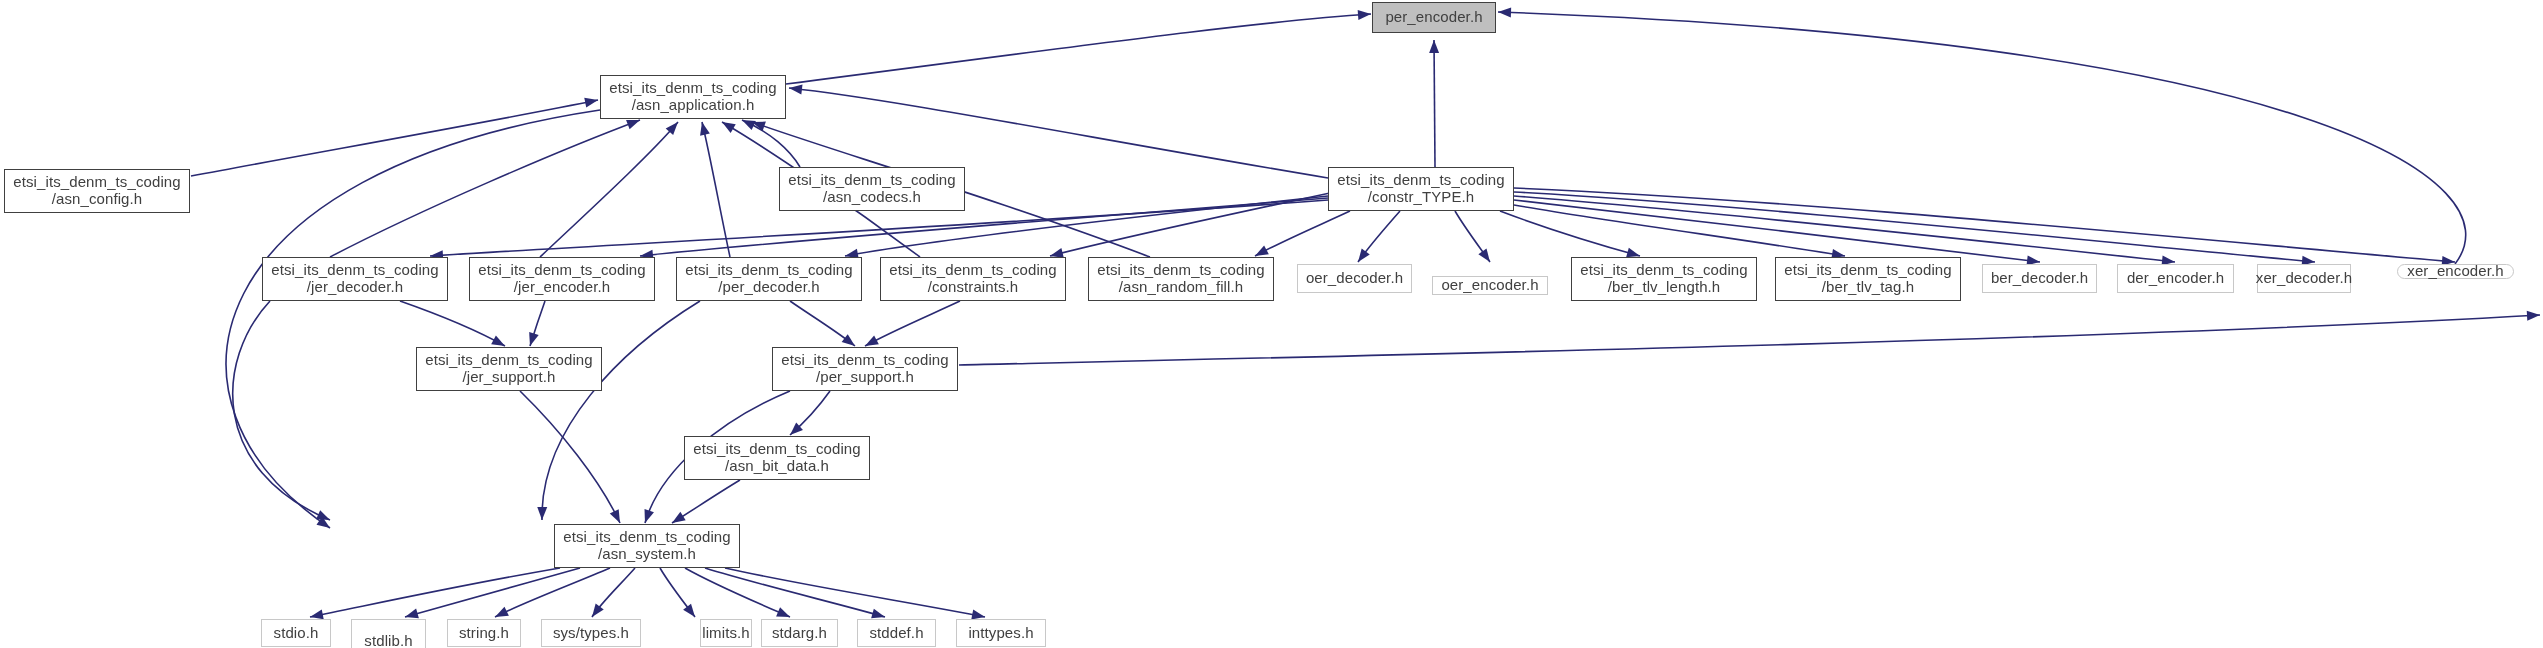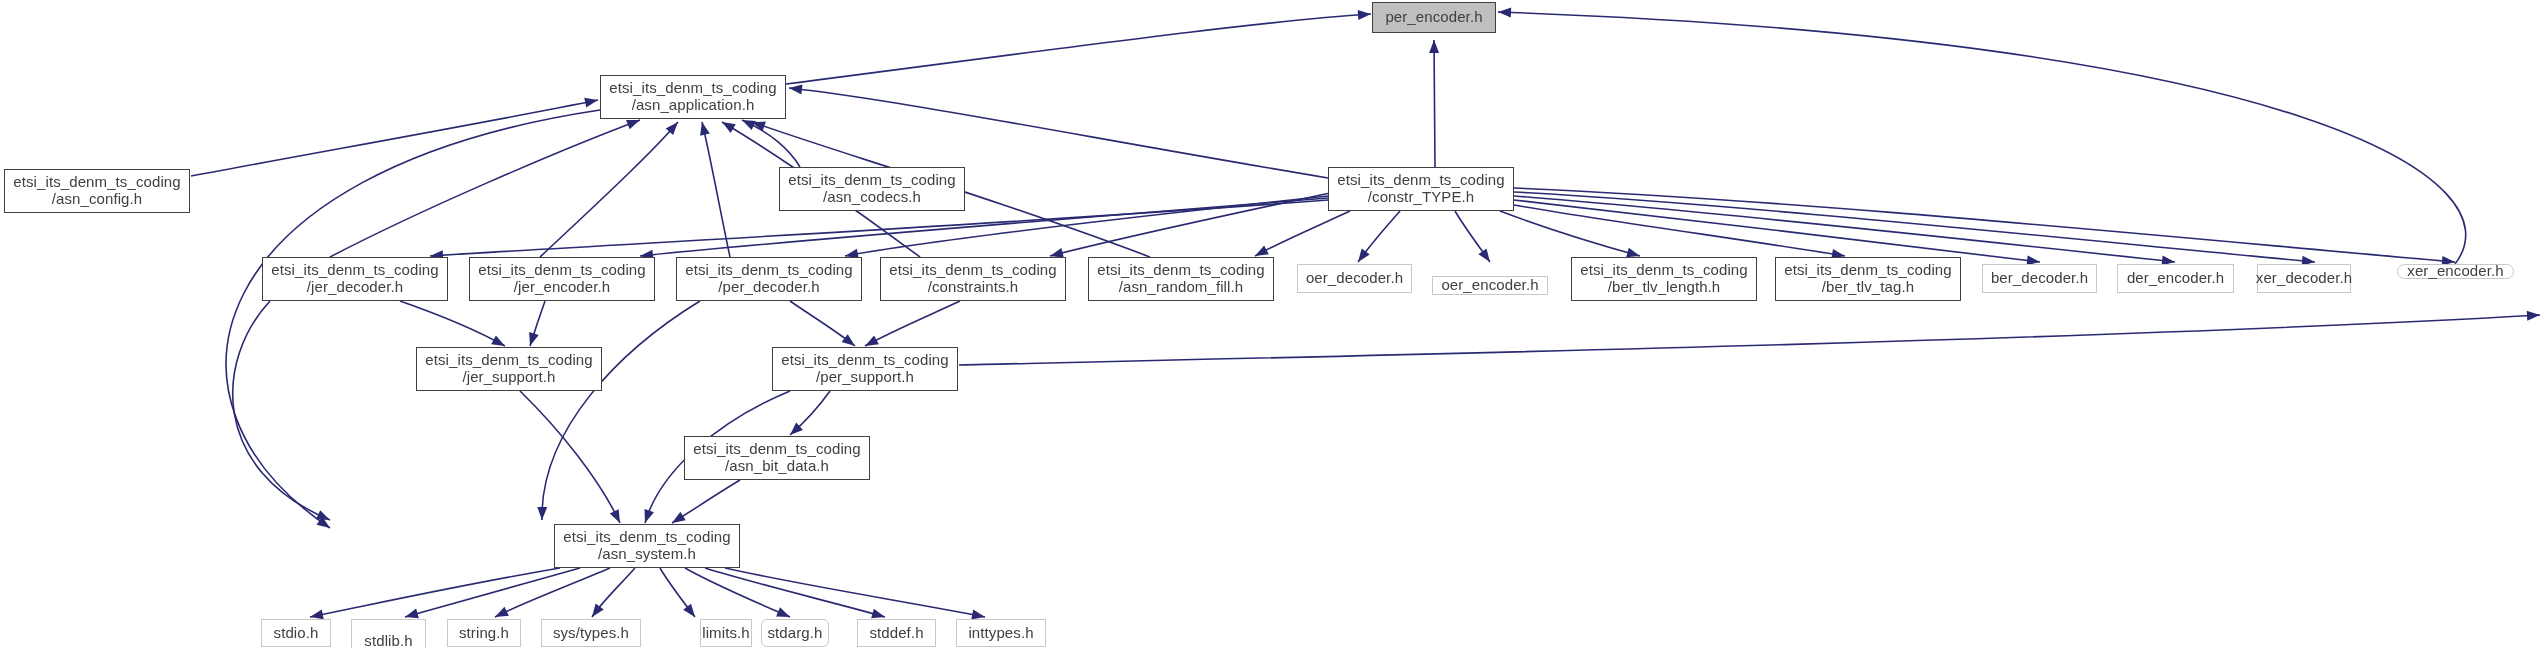--- a/index.html
+++ b/index.html
@@ -206,21 +206,21 @@
       </div>
       <div class="node-box node-light" style="left: 447px; top: 619px; width: 74px; height: 28px;">
         <span class="node-label">string.h</span>
       </div>
       <div class="node-box node-light" style="left: 541px; top: 619px; width: 100px; height: 28px;">
         <span class="node-label">sys/types.h</span>
       </div>
       <div class="node-box node-light" style="left: 661px; top: 619px; width: 52px; height: 28px; margin-left: 39px;">
         <span class="node-label">limits.h</span>
       </div>
-      <div class="node-box node-light" style="left: 761px; top: 619px; width: 68px; height: 28px; border-radius: 6px;">
+      <div class="node-box node-light" style="left: 761px; top: 619px; width: 77px; height: 28px;">
         <span class="node-label">stdarg.h</span>
       </div>
       <div class="node-box node-light" style="left: 857px; top: 619px; width: 79px; height: 28px;">
         <span class="node-label">stddef.h</span>
       </div>
       <div class="node-box node-light" style="left: 956px; top: 619px; width: 90px; height: 28px;">
         <span class="node-label">inttypes.h</span>
       </div>
     </div>
 </div>

